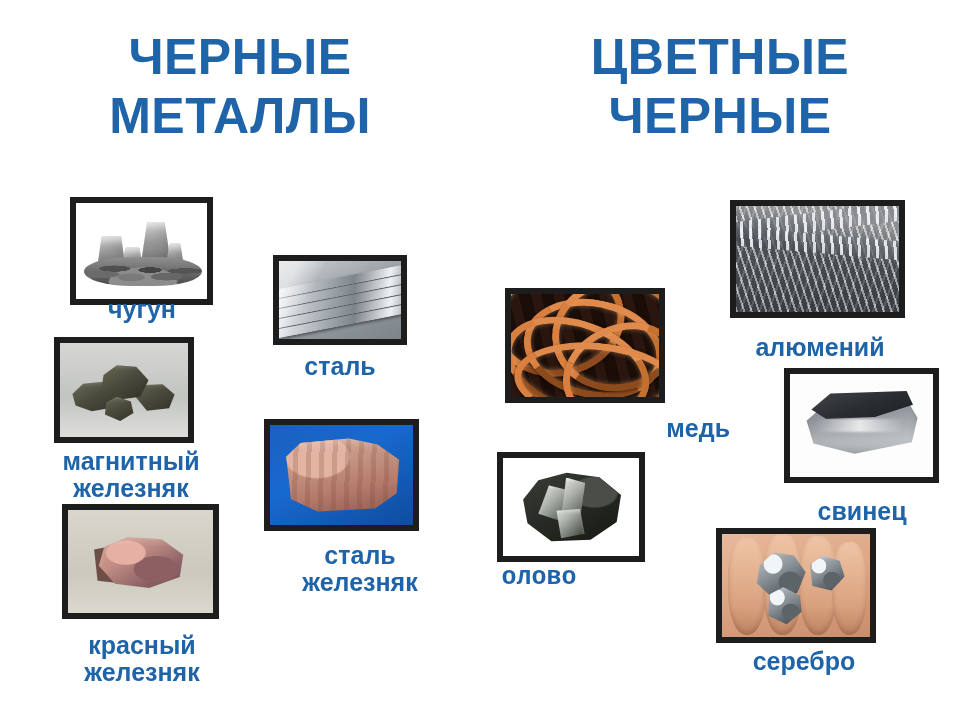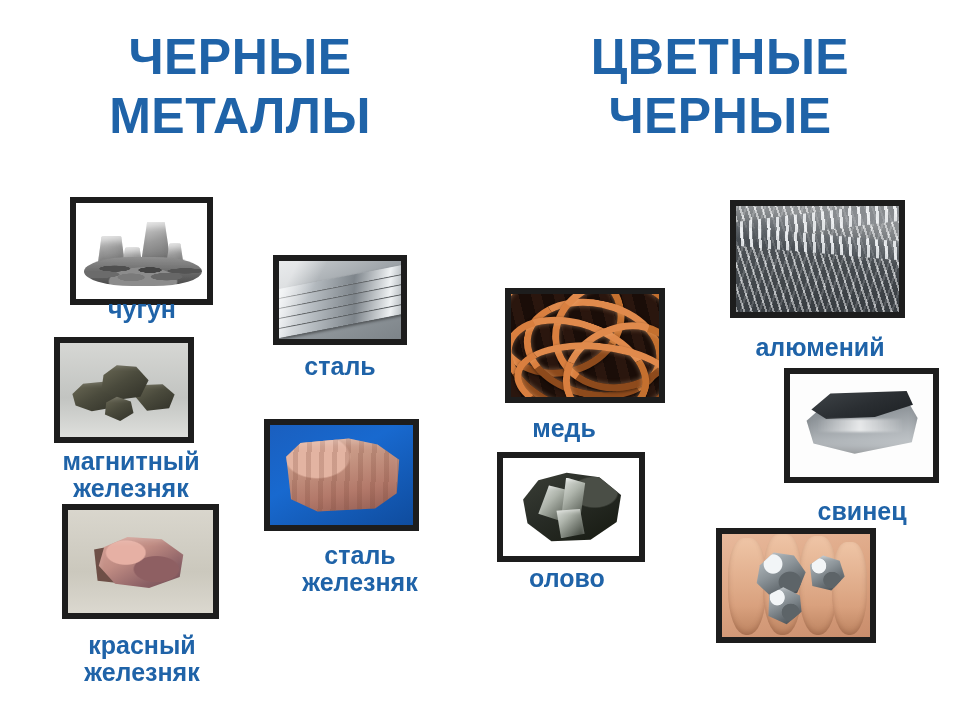--- a/index.html
+++ b/index.html
@@ -360,33 +360,33 @@
       <div class="photo art-copper">
         <div class="wire w1"></div>
           <div class="wire w2"></div>
         <div class="wire w3"></div>
           <div class="wire w4"></div>
         <div class="wire w5"></div>
           <div class="wire w6"></div>
       </div>
     </div>
   </div>
-  <div class="card-label" style="left:564px; top:415px;">медь</div>
+  <div class="card-label" style="left:580px; top:415px;text-align:right;">медь</div>
 
   <div class="card" style="left:497px; top:452px; width:148px; height:110px;">
     <div class="frame">
       <div class="photo art-tin">
         <div class="mass"></div>
         <div class="crystal c1"></div>
           <div class="crystal c2"></div>
         <div class="crystal c3"></div>
       </div>
     </div>
   </div>
-  <div class="card-label" style="left:567px; top:565px;">олово</div>
+  <div class="card-label" style="left:539px; top:565px;font-family:Liberation Mono, monospace;">олово</div>
 
   <div class="card" style="left:730px; top:200px; width:175px; height:118px;">
     <div class="frame">
       <div class="photo art-aluminium">
         <div class="strands"></div>
         <div class="band b1"></div>
           <div class="band b2"></div>
         <div class="glare2"></div>
       </div>
     </div>
@@ -410,14 +410,15 @@
         <div class="finger f1"></div>
           <div class="finger f2"></div>
         <div class="finger f3"></div>
           <div class="finger f4"></div>
         <div class="nugget n1"></div>
           <div class="nugget n2"></div>
         <div class="nugget n3"></div>
       </div>
     </div>
   </div>
+  <div class="card-label" style="left:804px; top:648px;">серебро</div>
 
 </div>
 
 </body></html>

